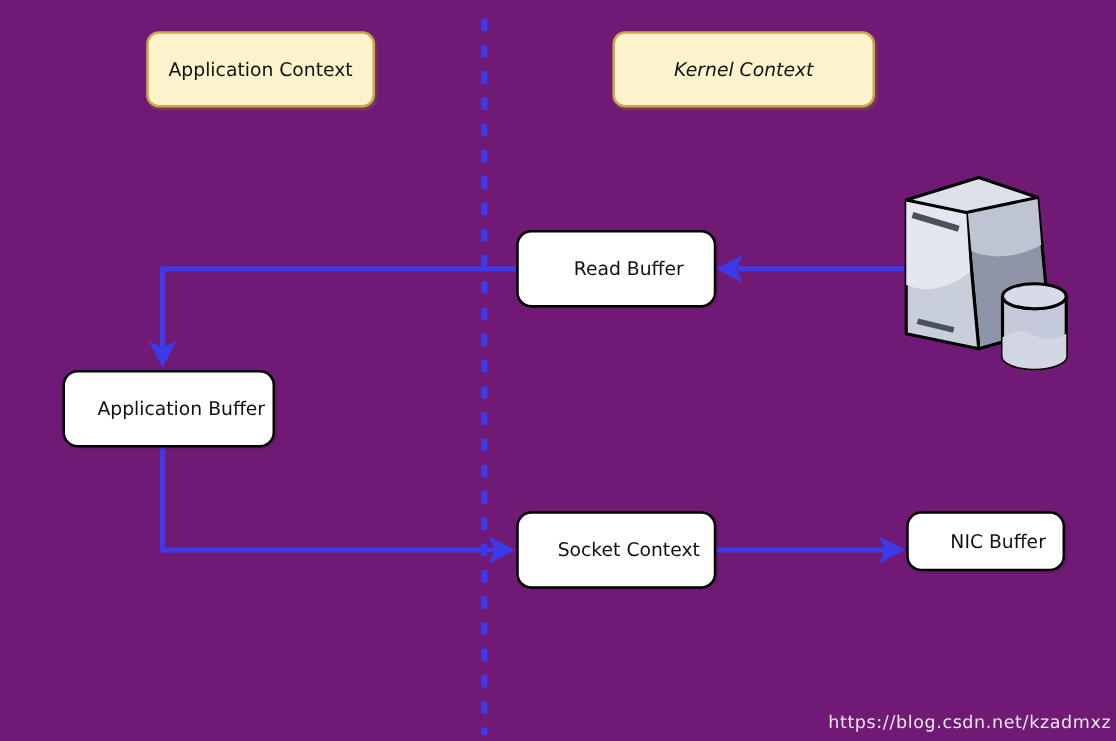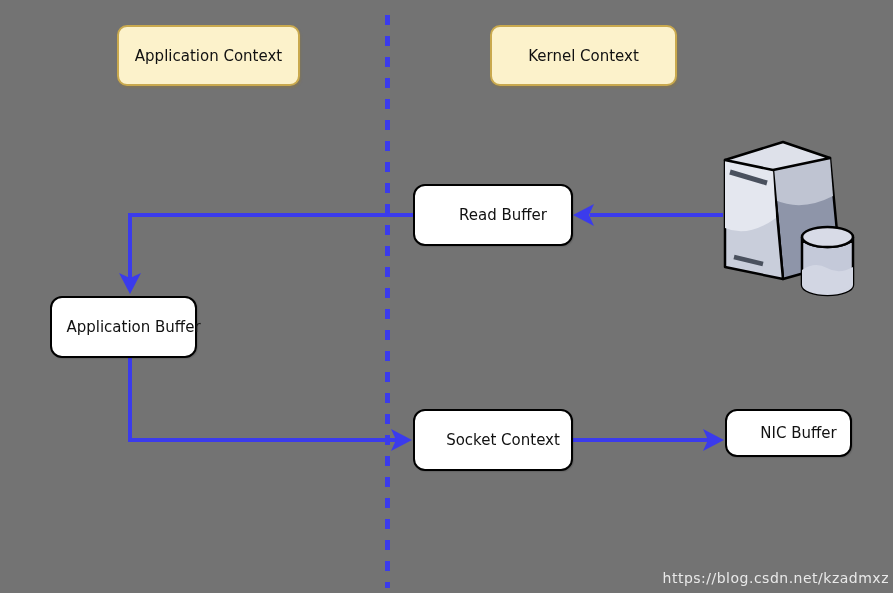--- a/index.html
+++ b/index.html
@@ -1,20 +1,20 @@
 <!DOCTYPE html>
 <html><head>
 <meta charset="utf-8">
 <style>
   html, body { margin: 0; padding: 0; background: #ffffff; }
   .canvas {
     position: relative;
     width: 893px;
     height: 593px;
-    background: #737373;
+    background: #701a75;
     overflow: hidden;
     font-family: "DejaVu Sans", "Liberation Sans", sans-serif;
   }
   .layer-svg {
     position: absolute;
     left: 0; top: 0;
     width: 893px; height: 593px;
   }
   .box {
     position: absolute;
@@ -34,23 +34,23 @@
     box-shadow: 1px 2px 2px rgba(150, 120, 50, 0.35);
   }
   .node-box {
     background: #FFFFFF;
     border: 2px solid #000000;
     border-radius: 12px;
     box-shadow: 1px 1px 1px rgba(0,0,0,0.12);
     padding-left: 20px;
   }
   #ctx-application { left: 117px; top: 25px; width: 183px; height: 61px; }
-  #ctx-kernel      { left: 490px; top: 25px; width: 187px; height: 61px; }
+  #ctx-kernel      { left: 490px; top: 25px; width: 210px; height: 61px; font-style: italic; }
   #node-read       { left: 413px; top: 184px; width: 160px; height: 62px; }
-  #node-appbuf     { left: 50px;  top: 296px; width: 147px; height: 62px; }
+  #node-appbuf     { left: 50px;  top: 296px; width: 170px; height: 62px; }
   #node-socket     { left: 413px; top: 409px; width: 160px; height: 62px; }
   #node-nic        { left: 725px; top: 409px; width: 127px; height: 48px; }
   .watermark {
     position: absolute;
     right: 4px;
     bottom: 7px;
     font-size: 14px;
     color: #E9E9E9;
     letter-spacing: 0.5px;
   }

